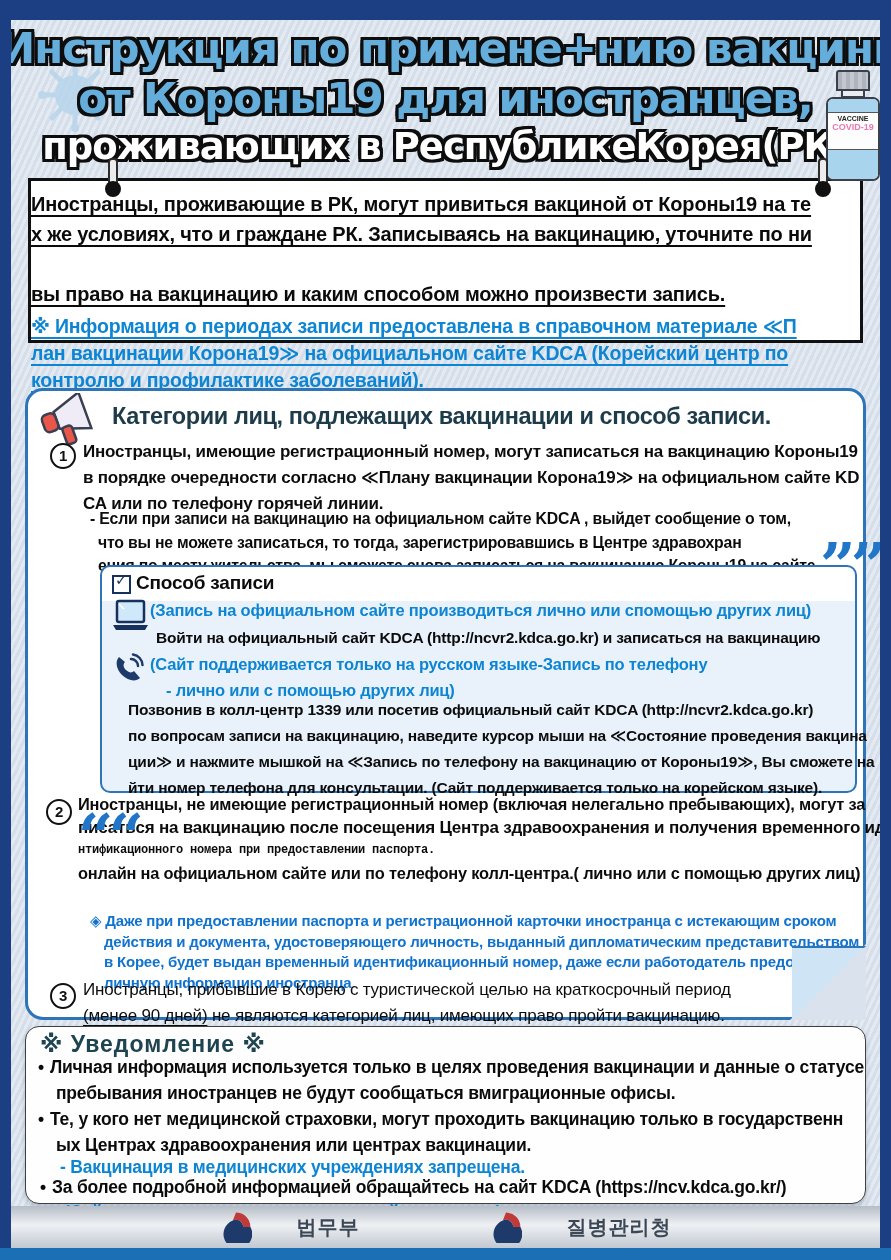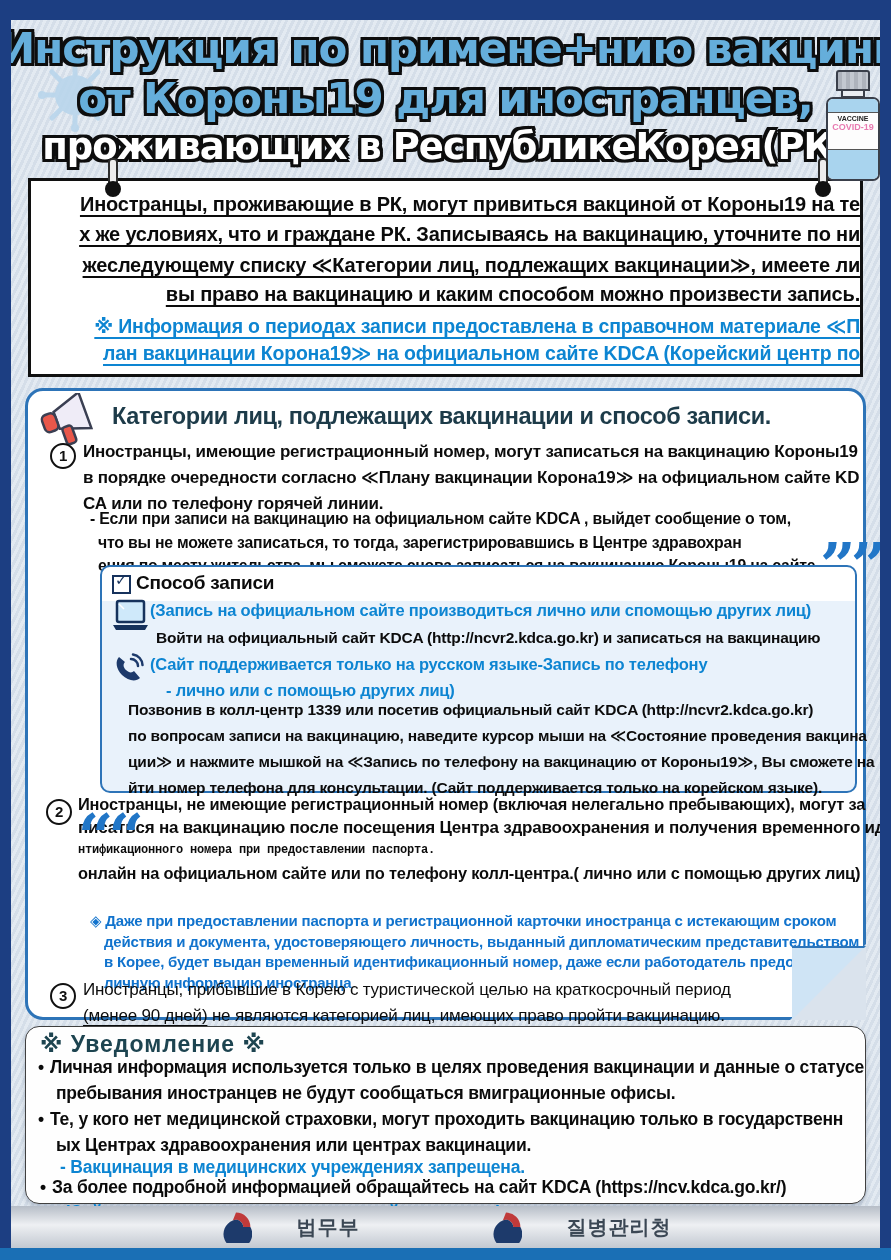--- a/index.html
+++ b/index.html
@@ -34,22 +34,22 @@
   .bottle .body{width:50px;height:80px;margin:-1px auto 0;background:#fff;border:2px solid #3a3f4a;border-radius:7px;
       overflow:hidden;display:flex;flex-direction:column;}
   .bottle .band{height:13px;background:#a9d4ee;}
   .bottle .label{flex:0 0 34px;background:#fdfdfd;border-top:1px solid #555;border-bottom:1px solid #555;
       text-align:center;padding-top:2px;}
   .bottle .label .v{font-size:7px;font-weight:bold;color:#222;letter-spacing:0;}
   .bottle .label .c{font-size:9px;font-weight:bold;color:#e87ab0;letter-spacing:0;}
   .bottle .liquid{flex:1;background:#a9d4ee;}
 
   
-  .intro-box{position:absolute;left:28px;top:178px;width:835px;height:199px;background:#ffffff;
-      border:3px solid #101010;z-index:2;box-sizing:border-box;text-align:right;}
+  .intro-box{position:absolute;left:28px;top:178px;width:835px;height:165px;background:#ffffff;
+      border:3px solid #101010;z-index:2;box-sizing:border-box;text-align:left;}
   .u-line{text-decoration:underline;text-decoration-thickness:2px;text-underline-offset:4px;text-decoration-skip-ink:none;}
   .intro-line{position:absolute;left:0;width:100%;font-size:20px;font-weight:bold;color:#0b0b0b;white-space:nowrap;}
   .intro-note{position:absolute;left:0;width:100%;font-size:19.5px;font-weight:bold;color:#0d85d2;white-space:nowrap;}
   .pin{position:absolute;z-index:4;width:18px;text-align:center;}
   .pin .stem{width:6px;height:26px;margin:0 auto;background:#ececec;border:2px solid #2c2c2c;border-radius:4px;}
   .pin .head{width:16px;height:16px;margin:-7px auto 0;background:#111;border-radius:50%;}
 
   
   .main-box{position:absolute;left:25px;top:388px;width:841px;height:632px;background:#fff;
       border:3px solid #2d74b8;border-radius:18px;z-index:2;box-sizing:border-box;}
@@ -150,24 +150,24 @@
       <div class="head"></div>
   </div>
   <div class="pin" style="left:814px;top:158px;">
     <div class="stem"></div>
       <div class="head"></div>
   </div>
 
   <div class="intro-box">
     <div class="intro-line u-line" style="top:12px;">Иностранцы, проживающие в РК, могут привиться вакциной от Короны19 на те</div>
     <div class="intro-line u-line" style="top:42px;">х же условиях, что и граждане РК. Записываясь на вакцинацию, уточните по ни</div>
-    <div class="intro-line u-line" style="top:72px;">жеследующему списку ≪Категории лиц, подлежащих вакцинации≫, имеете ли</div>
     <div class="intro-line u-line" style="top:102px;">вы право на вакцинацию и каким способом можно произвести запись.</div>
     <div class="intro-note u-line" style="top:134px;">※ Информация о периодах записи предоставлена в справочном материале ≪П</div>
     <div class="intro-note u-line" style="top:161px;">лан вакцинации Корона19≫ на официальном сайте KDCA (Корейский центр по</div>
+    <div class="intro-note u-line" style="top:188px;">контролю и профилактике заболеваний).</div>
   </div>
 
   <div class="main-box">
     <svg class="megaphone" width="68" height="62" viewBox="0 0 68 62">
       <g transform="rotate(-20 32 30)">
         <polygon points="26,16 56,6 56,44 26,34" fill="#efecf7" stroke="#3a3f52" stroke-width="2.5"></polygon>
         <rect x="12" y="16" width="14" height="18" rx="5" fill="#e8574a" stroke="#3a3f52" stroke-width="2.5"></rect>
         <rect x="28" y="34" width="10" height="18" rx="3" fill="#e8574a" stroke="#3a3f52" stroke-width="2.5"></rect>
       </g>
     </svg>

